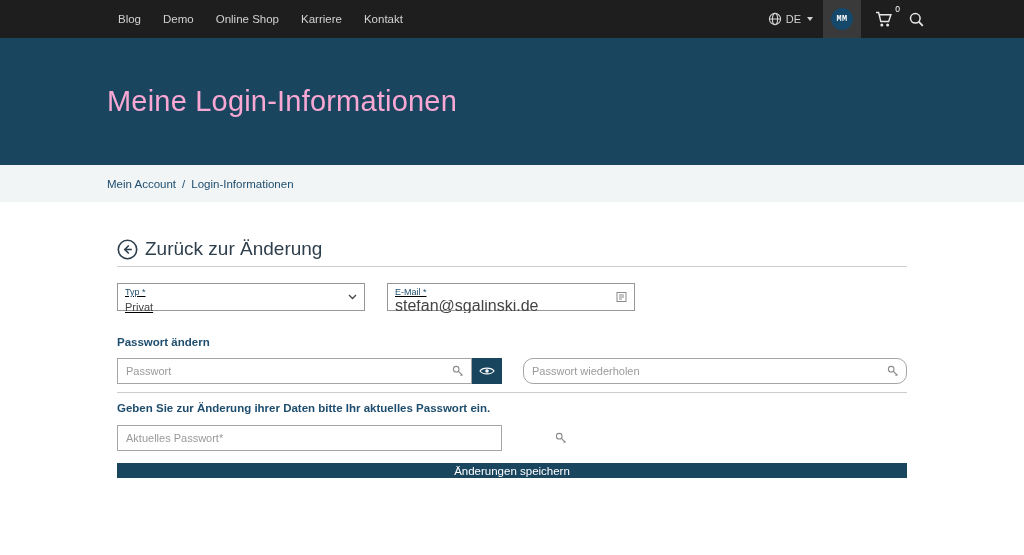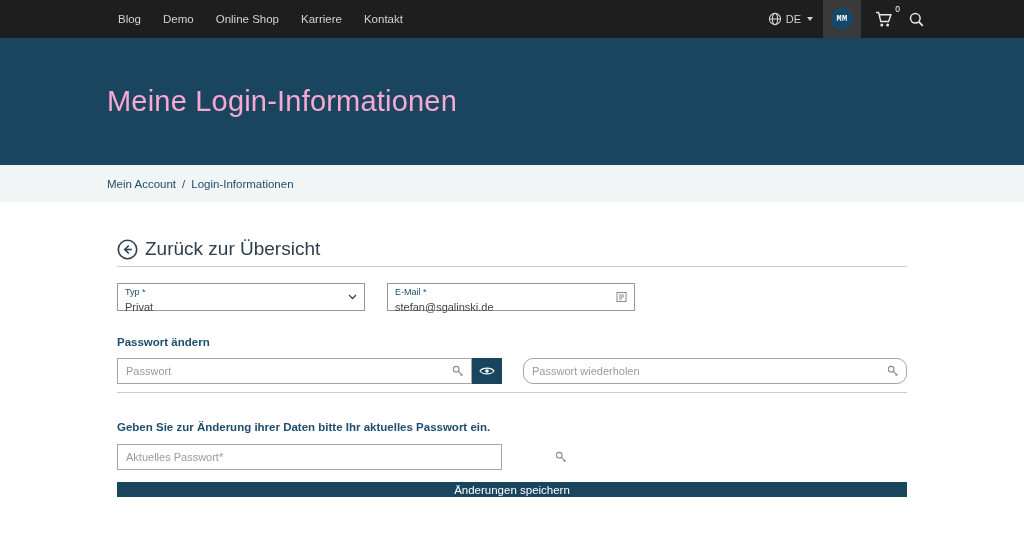--- a/index.html
+++ b/index.html
@@ -30,41 +30,41 @@
   
   .breadcrumb { height: 37px; background: #f2f5f6; display: flex; align-items: center; padding-left: 107px; font-size: 11.5px; color: #1e4d6e; gap: 6px; }
   .crumb { cursor: pointer; }
 
   
   .container { width: 790px; margin: 0 auto; }
   .back-row { margin-top: 36px; padding-bottom: 6px; border-bottom: 1px solid #cccccc; display: flex; align-items: center; gap: 7px; cursor: pointer; }
   .back-text { font-size: 19px; color: #2d3e4c; }
 
   .row1 { display: flex; gap: 22px; margin-top: 16px; }
-  .float-box { width: 248px; height: 28px; border: 1px solid #979797; position: relative; padding: 3px 16px 0 7px; background: #fff; }
+  .float-box { width: 248px; height: 28px; border: 1px solid #979797; position: relative; padding: 3px 16px 0 7px; background: #fff; text-decoration: underline; }
   .float-label { display: block; font-size: 9px; color: #1e4d6e; line-height: 10px; }
   .float-value { font-size: 11px; color: #444; line-height: 13px; }
-  .float-input { border: none; outline: none; font-size: 11px; color: #444; width: 100%; padding: 0; height: 13px; font-family: inherit; background: transparent; }
+  .float-input { border: none; outline: none; font-size: 16px; color: #444; width: 100%; padding: 0; height: 13px; font-family: inherit; background: transparent; }
   .box-icon { position: absolute; right: 7px; top: 50%; transform: translateY(-50%); display: flex; }
 
   .section-title { margin-top: 25px; font-size: 11.5px; font-weight: bold; color: #1e4d6e; }
 
   .pw-row { display: flex; gap: 21px; margin-top: 10px; }
   .pw-wrap { position: relative; display: flex; }
   .text-input { height: 26px; border: 1px solid #a5a5a5; font-size: 11px; color: #444; padding: 0 26px 0 8px; outline: none; font-family: inherit; }
   .text-input::placeholder { color: #9a9a9a; }
   .key-pos-eye { position: absolute; right: 38px; top: 50%; transform: translateY(-50%); display: flex; }
   .key-pos { position: absolute; right: 8px; top: 50%; transform: translateY(-50%); display: flex; }
   .input-355 { width: 355px; }
   .input-384 { width: 384px; border-radius: 10px; }
   .input-385 { width: 385px; }
   .eye-btn { width: 30px; height: 26px; background: #19455f; border: none; display: flex; align-items: center; justify-content: center; cursor: pointer; }
 
   .divider2 { border-bottom: 1px solid #cccccc; margin-top: 8px; }
-  .instruction { margin-top: 28px; font-size: 11.5px; font-weight: bold; color: #1e4d6e; }
+  .instruction { margin-top: 9px; font-size: 11.5px; font-weight: bold; color: #1e4d6e; }
   .current-row { margin-top: 11px; position: relative; display: flex; width: 458px; border-radius: 13px; }
 
   .submit-btn { margin-top: 12px; width: 100%; height: 15px; background: #19455f; color: #fff; border: none; font-size: 11.5px; font-family: inherit; cursor: pointer; display: flex; align-items: center; justify-content: center; }
 </style>
 </head>
 <body>
 
 <header class="topbar">
   <nav class="nav">
     <span class="nav-item">Blog</span>
@@ -122,21 +122,21 @@
 <main class="container">
 
   <div class="back-row">
     <span style="display:flex;">
       <svg width="21" height="21" viewBox="0 0 21 21">
           <circle cx="10.5" cy="10.5" r="9.2" fill="none" stroke="#2d3e4c" stroke-width="1.6"></circle>
           <path d="M11.8 6.5 L7.8 10.5 l4 4" fill="none" stroke="#2d3e4c" stroke-width="1.6"></path>
           <line x1="7.8" y1="10.5" x2="14.8" y2="10.5" stroke="#2d3e4c" stroke-width="1.6"></line>
         </svg>
     </span>
-    <span class="back-text">Zurück zur Übersicht</span>
+    <span class="back-text">Zurück zur Änderung</span>
   </div>
 
   <div class="row1">
     <div class="float-box">
       <span class="float-label">Typ *</span>
       <span class="float-value">Privat</span>
       <span class="box-icon">
         <svg width="9" height="6" viewBox="0 0 9 6">
             <path d="M1 1l3.5 3.5L8 1" fill="none" stroke="#444" stroke-width="1.3"></path>
           </svg>

